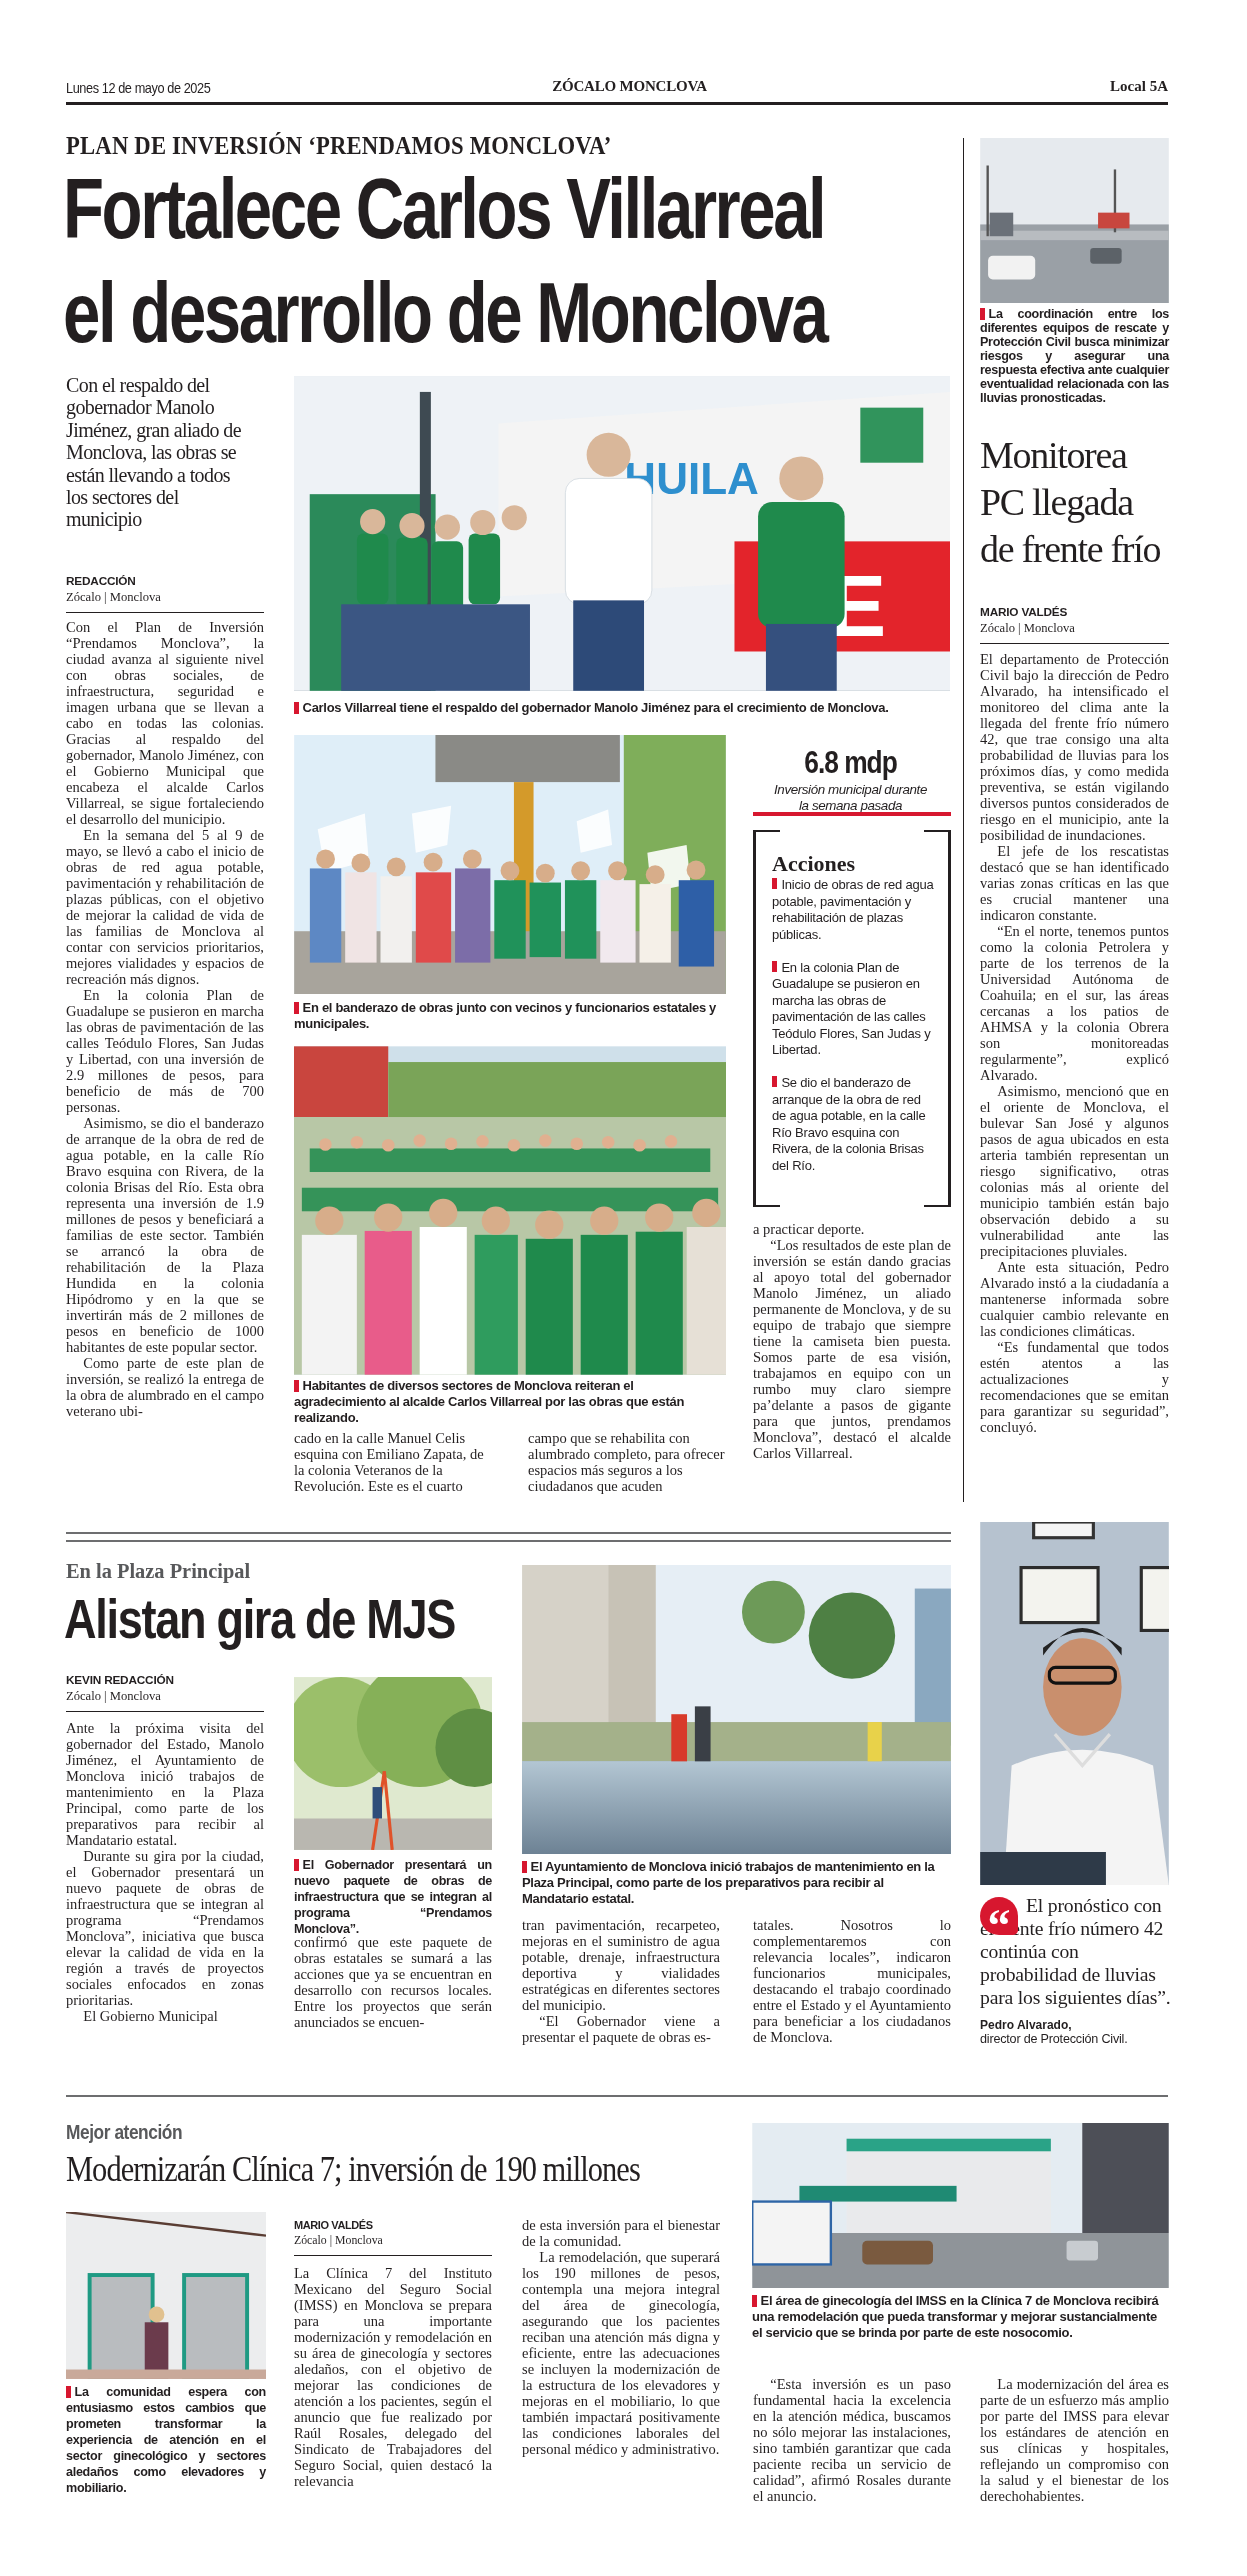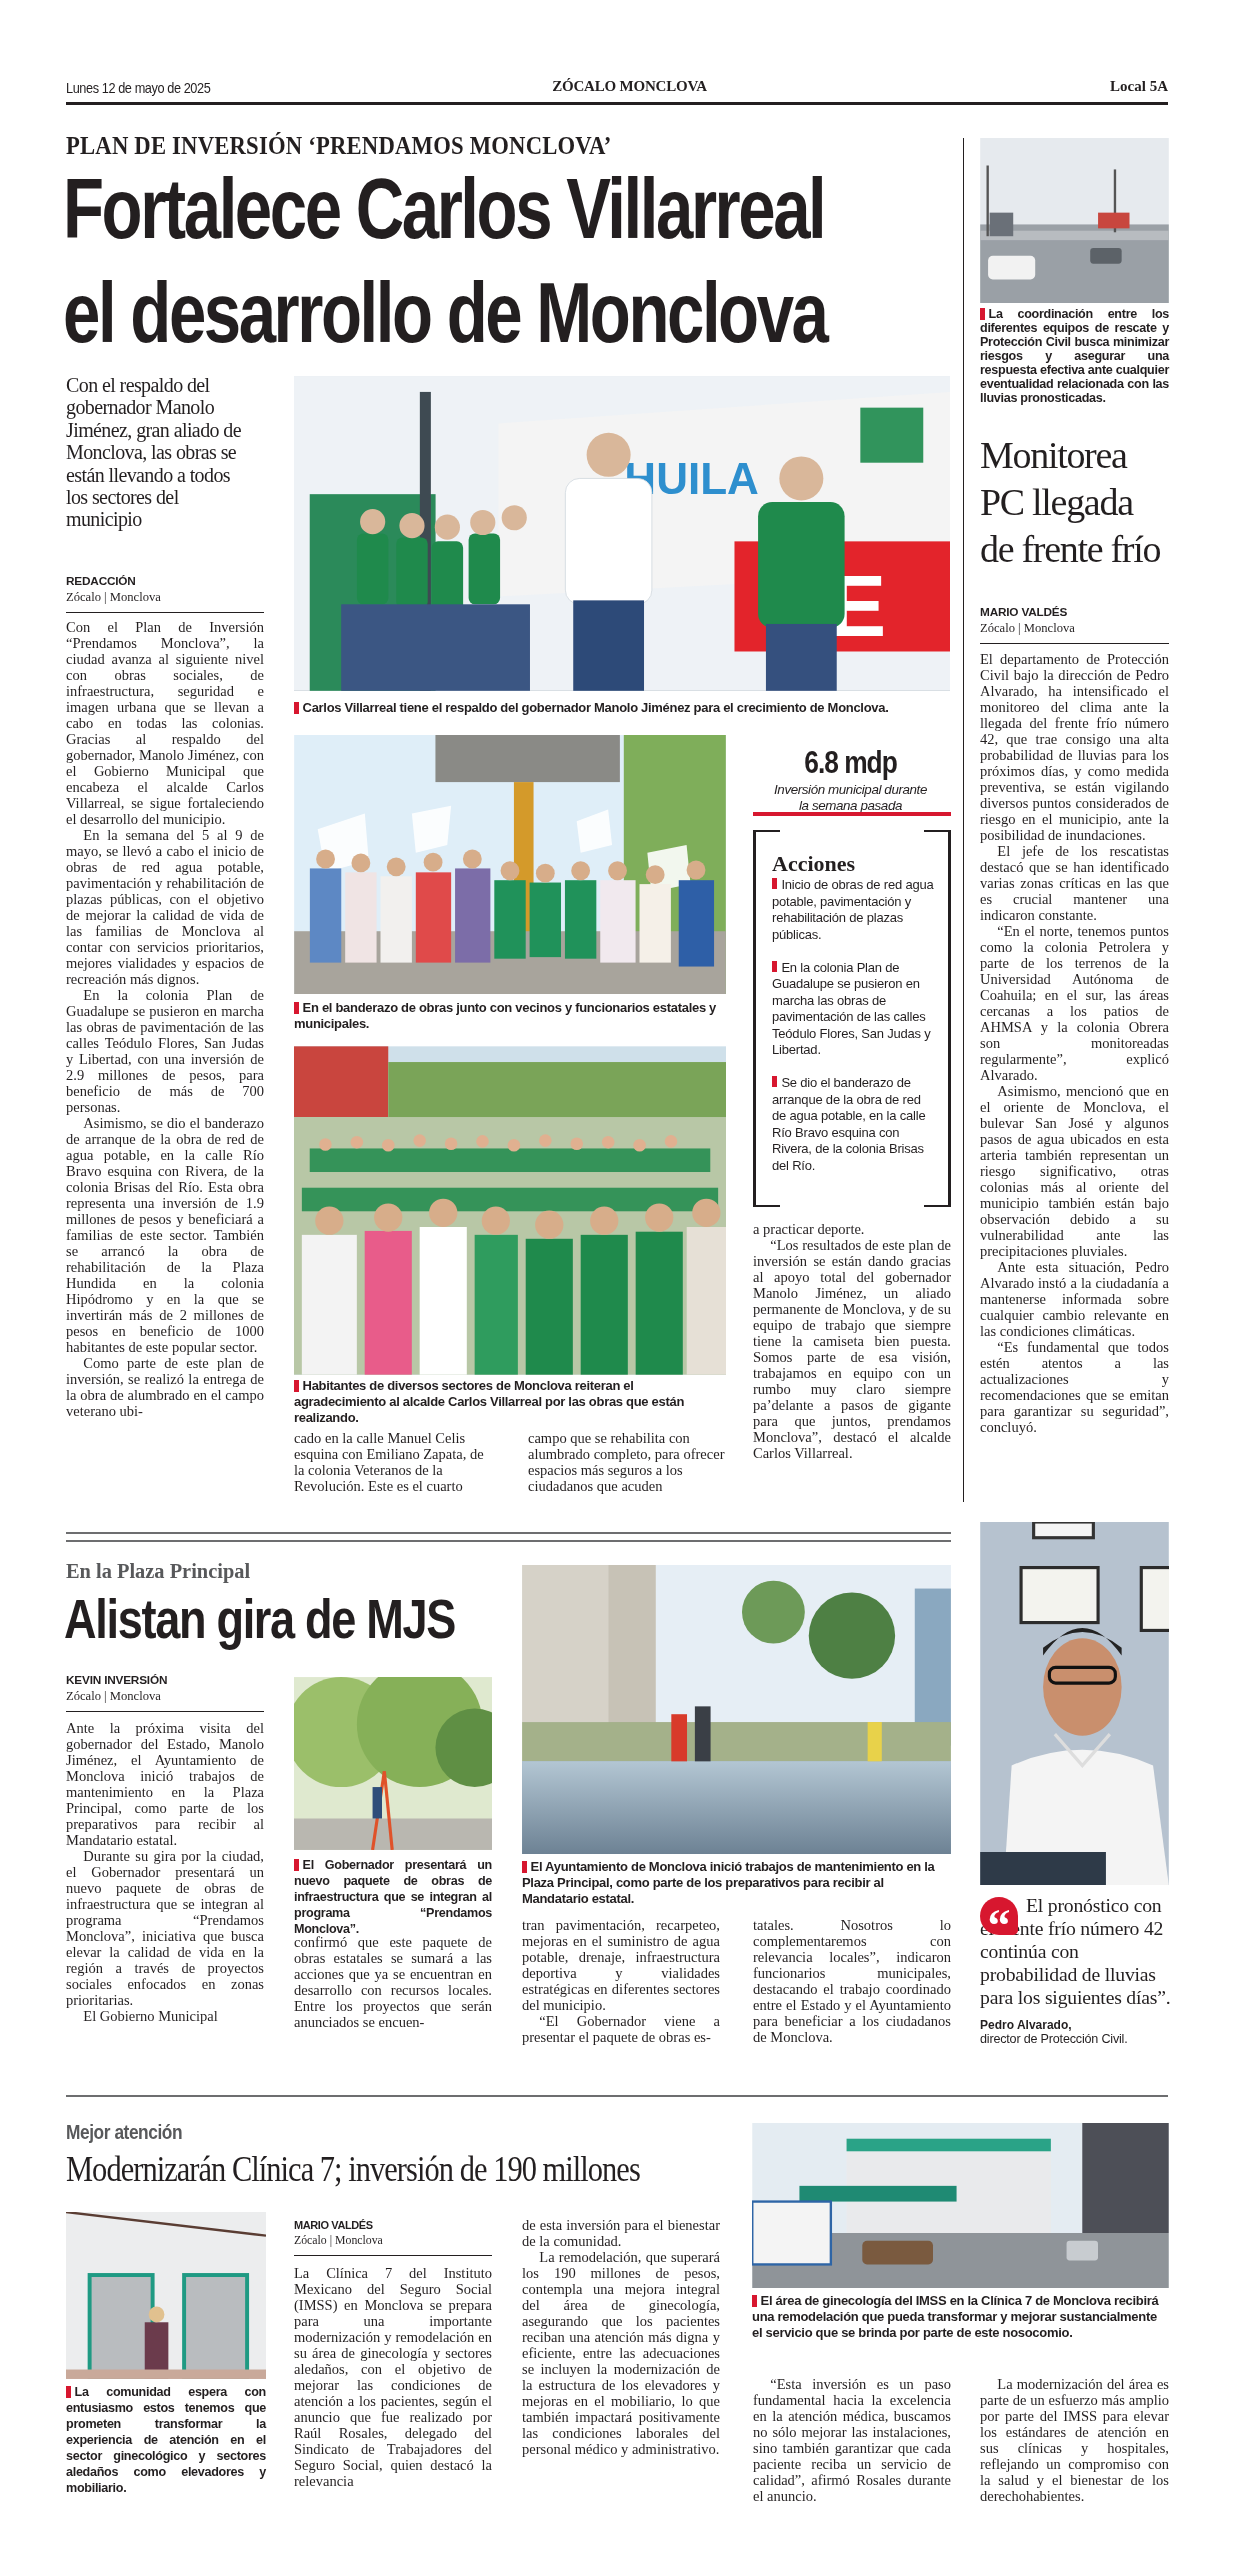--- a/index.html
+++ b/index.html
@@ -261,21 +261,21 @@
   <div style="font-family:'Liberation Sans',sans-serif; font-size:12.6px; letter-spacing:-0.2px;">director de Protección Civil.</div>
 </div>
 
 <div class="abs grayrule" style="left:66px; top:1532px; width:885px; height:1.6px;"></div>
 <div class="abs grayrule" style="left:66px; top:1540px; width:885px; height:1.6px;"></div>
 
 <div class="abs" style="left:66px; top:1560px; font-family:'Liberation Serif',serif; font-weight:bold; font-size:20.4px; color:#58595b;">En la Plaza Principal</div>
 <div class="abs" style="left:64px; top:1588px; font-family:'Liberation Sans',sans-serif; font-weight:bold; font-size:55px; line-height:63px; letter-spacing:-1.6px; transform:scaleX(0.82); transform-origin:left top; white-space:nowrap;">Alistan gira de MJS</div>
 
 <div class="abs" style="left:66px; top:1673px; width:198px;">
-  <div class="byline-name">KEVIN INVERSIÓN</div>
+  <div class="byline-name">KEVIN REDACCIÓN</div>
   <div class="byline-place">Zócalo | Monclova</div>
   <div class="byline-rule" style="margin-top:6.3px;"></div>
 </div>
 
 <div class="abs body-text" style="left:66px; top:1720px; width:198px;">
   <p class="first">Ante la próxima visita del gobernador del Estado, Manolo Jiménez, el Ayuntamiento de Monclova inició trabajos de mantenimiento en la Plaza Principal, como parte de los preparativos para recibir al Mandatario estatal.</p>
   <p>Durante su gira por la ciudad, el Gobernador presentará un nuevo paquete de obras de infraestructura que se integran al programa “Prendamos Monclova”, iniciativa que busca elevar la calidad de vida en la región a través de proyectos sociales enfocados en zonas prioritarias.</p>
   <p>El Gobierno Municipal</p>
 </div>
 
@@ -337,21 +337,21 @@
   <svg width="200" height="167" viewBox="0 0 254 212">
     <rect width="254" height="212" fill="#ecedee"></rect>
     <line x1="0" y1="0" x2="254" y2="30" stroke="#5a3d33" stroke-width="3"></line>
     <rect x="30" y="80" width="80" height="132" fill="#b9bcbf" stroke="#1f9a83" stroke-width="5"></rect>
     <rect x="150" y="80" width="80" height="132" fill="#b9bcbf" stroke="#1f9a83" stroke-width="5"></rect>
     <rect x="100" y="140" width="30" height="72" fill="#6b3b4c"></rect>
     <circle cx="115" cy="130" r="10" fill="#e1c18f"></circle>
     <rect x="0" y="200" width="254" height="12" fill="#c9a99a"></rect>
   </svg>
 </div>
-<div class="abs caption" style="left:66px; top:2384px; width:200px; font-size:12.6px; line-height:16px; text-align:justify;"><span class="mark"></span><span>La comunidad espera con entusiasmo estos tenemos que prometen transformar la experiencia de atención en el sector ginecológico y sectores aledaños como elevadores y mobiliario.</span></div>
+<div class="abs caption" style="left:66px; top:2384px; width:200px; font-size:12.6px; line-height:16px; text-align:justify;"><span class="mark"></span><span>La comunidad espera con entusiasmo estos cambios que prometen transformar la experiencia de atención en el sector ginecológico y sectores aledaños como elevadores y mobiliario.</span></div>
 
 <div class="abs" style="left:294px; top:2219px; width:198px;">
   <div class="byline-name" style="font-size:11px; letter-spacing:-0.4px;">MARIO VALDÉS</div>
   <div class="byline-place" style="font-size:11.8px;">Zócalo | Monclova</div>
   <div class="byline-rule" style="margin-top:6.3px;"></div>
 </div>
 
 <div class="abs body-text" style="left:294px; top:2265px; width:198px;">
   <p class="first">La Clínica 7 del Instituto Mexicano del Seguro Social (IMSS) en Monclova se prepara para una importante modernización y remodelación en su área de ginecología y sectores aledaños, con el objetivo de mejorar las condiciones de atención a los pacientes, según el anuncio que fue realizado por Raúl Rosales, delegado del Sindicato de Trabajadores del Seguro Social, quien destacó la relevancia</p>
 </div>

